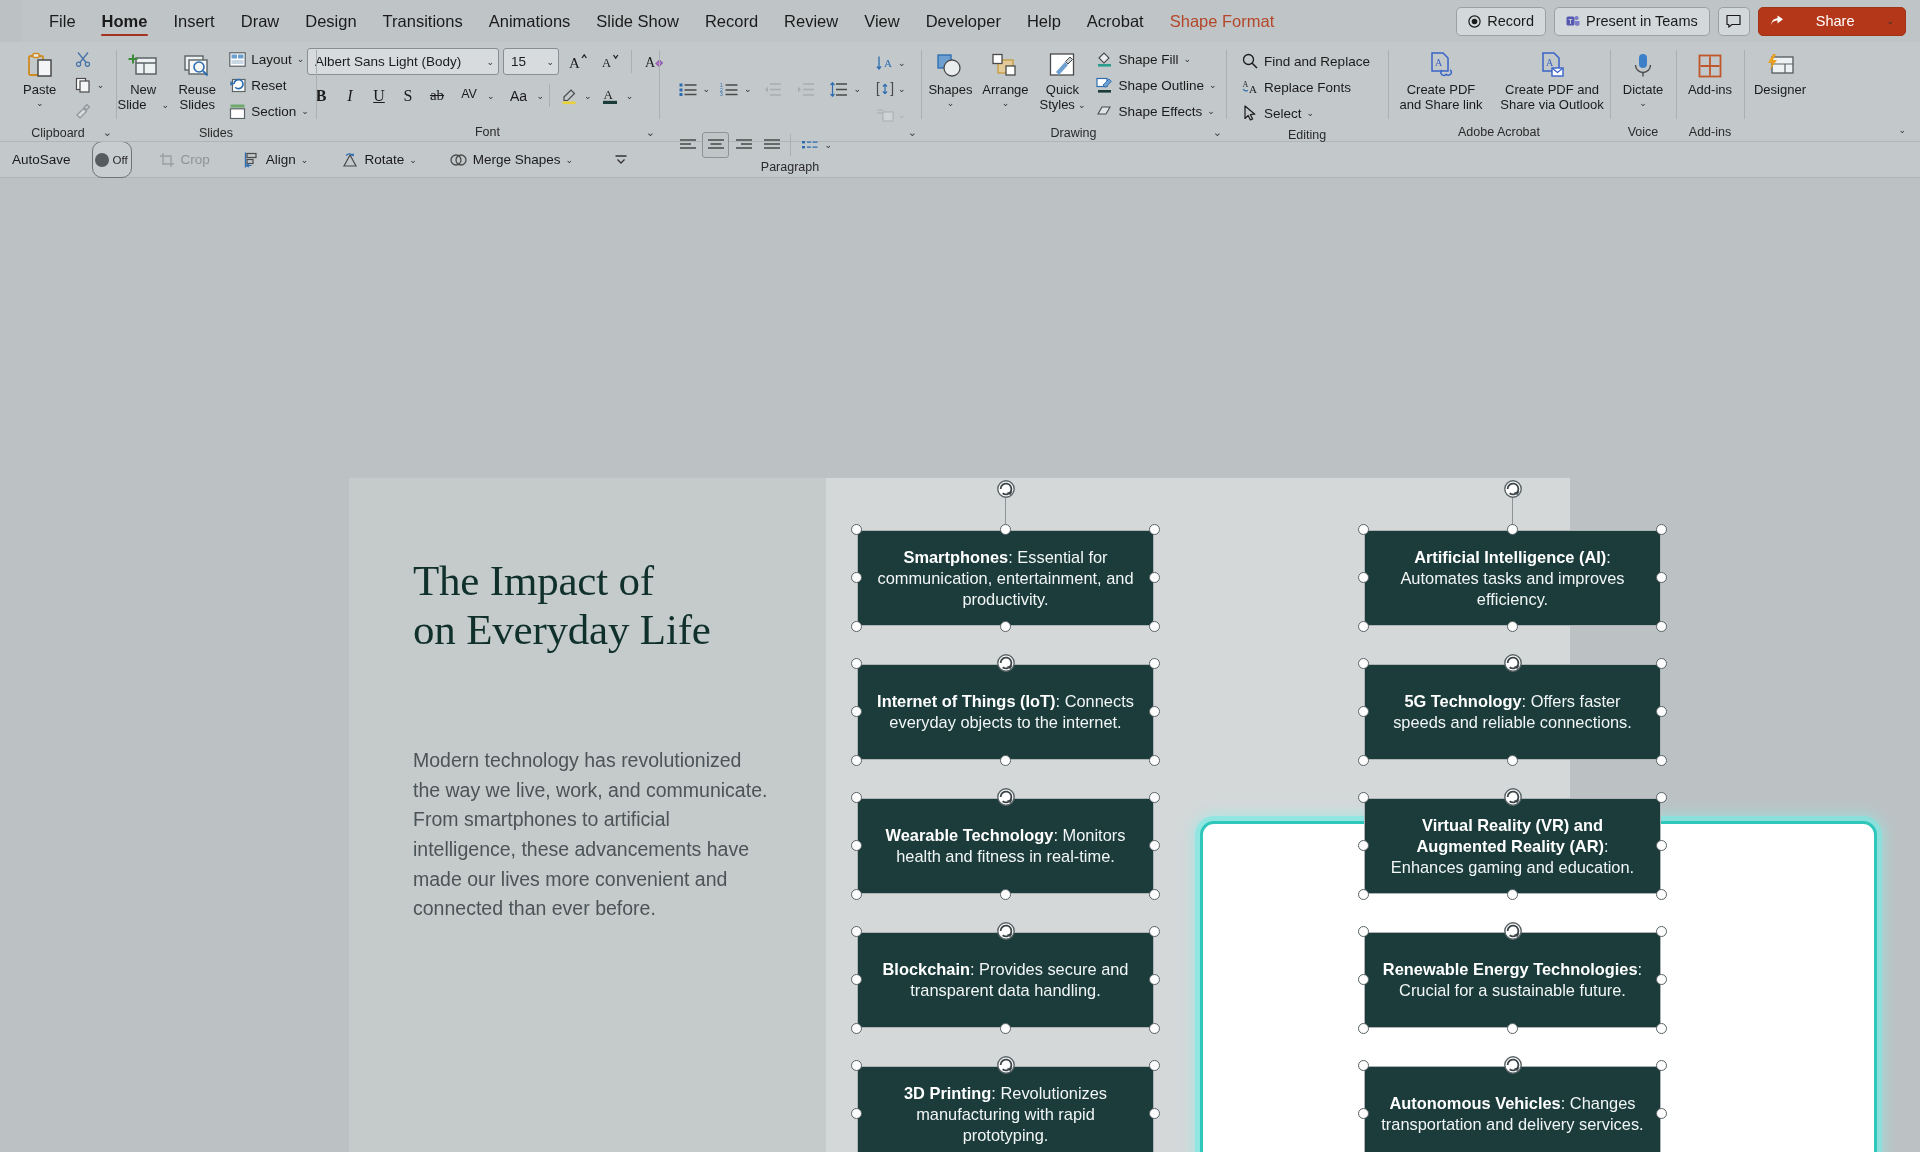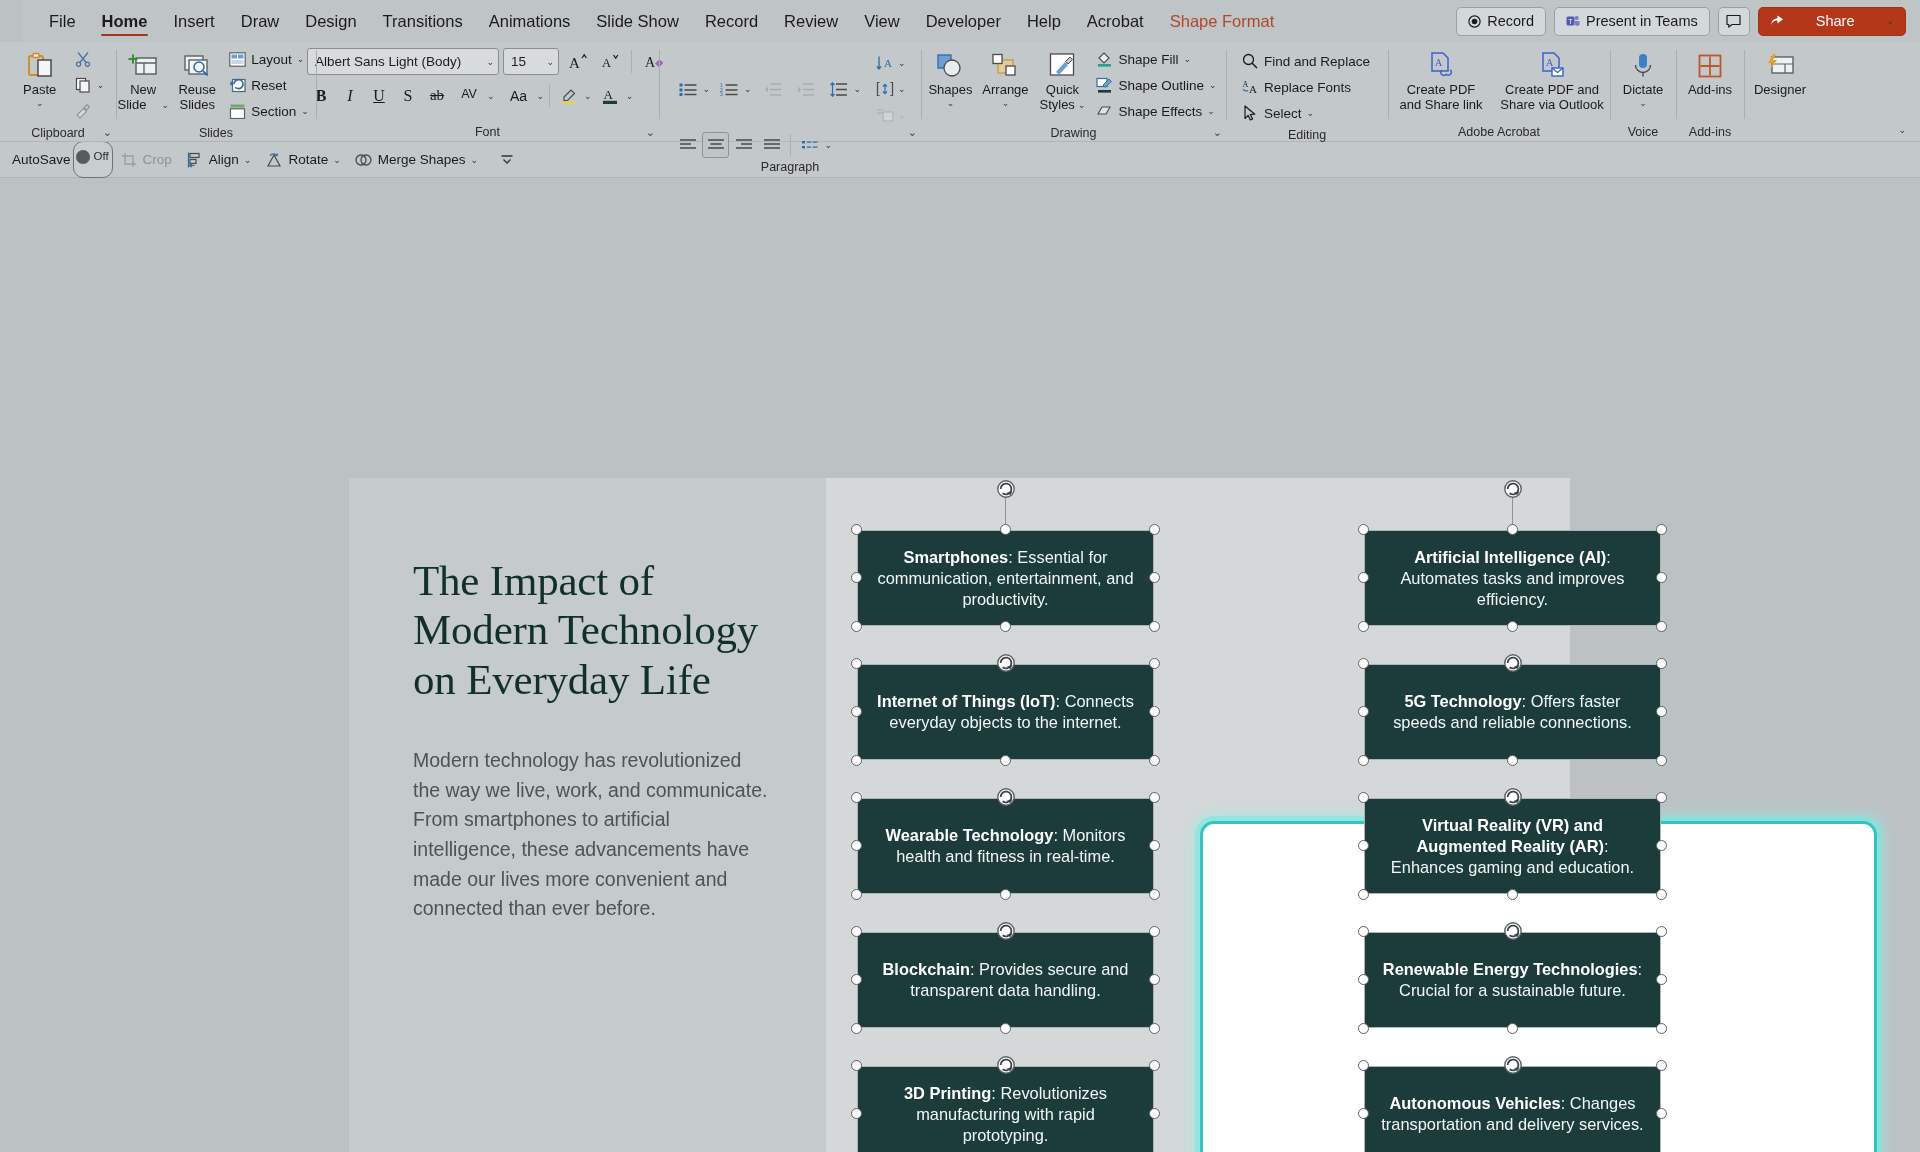--- a/index.html
+++ b/index.html
@@ -104,30 +104,30 @@
 
   .pbtn {
     width: 27px; height: 26px; display:flex; align-items:center; justify-content:center;
     border-radius: 3px; cursor: pointer;
   }
   .pbtn.sel { background:#c0c5c7; border:1px solid #8d9497; }
 
   
   .qbar {
     height: 36px; background: #c3c8ca; display:flex; align-items:center;
-    gap: 0; padding-left: 12px; border-bottom: 1px solid #b0b6b8;
+    gap: 19px; padding-left: 12px; border-bottom: 1px solid #b0b6b8;
   }
   .qitem {
     display:flex; align-items:center; gap:5px; font-size:13.5px; color:#1b1b1b;
     padding: 3px 7px; border-radius:4px; cursor:pointer; white-space:nowrap;
   }
   .qitem.dis { color:#8f9496; }
   .toggle {
     width: 40px; height: 37px; border-radius: 10px; border:1px solid #6d7376;
-    background:#c8cdcf; display:flex; align-items:flex-start; padding: 8px 2px; cursor:pointer;
+    background:#c8cdcf; display:flex; align-items:center; padding: 15px 2px; cursor:pointer;
   }
   .toggle .knob { width:14px; height:14px; border-radius:50%; background:#555b5e; }
   .toggle .lbl { font-size:11.5px; color:#2a2a2a; margin-left:4px; }
 
   
   .workspace { height: calc(1152px - 42px - 100px - 36px); background:#bcc2c4; position: relative; }
   .slide {
     position:absolute; left: 349px; top: 300px; width: 1221px; height: 686px;
     background: #c5cacb;
   }
@@ -772,21 +772,20 @@
 </div>
 
 <div class="workspace">
   <div class="slide">
 
     <div class="slide-left"></div>
     <div class="slide-right"></div>
 
     <div class="slide-title">
       <div>The Impact of</div>
-      <div>Modern Technology</div>
       <div>on Everyday Life</div>
     </div>
 
     <div class="slide-body">Modern technology has revolutionized the way we live, work, and communicate. From smartphones to artificial intelligence, these advancements have made our lives more convenient and connected than ever before.</div>
 
     <div class="selgroup"></div>
 
     <div id="cards-layer">
         <div class="cardwrap" style="left: 508px; top: 52px; width: 297px; height: 96px;">
           <div class="card">

